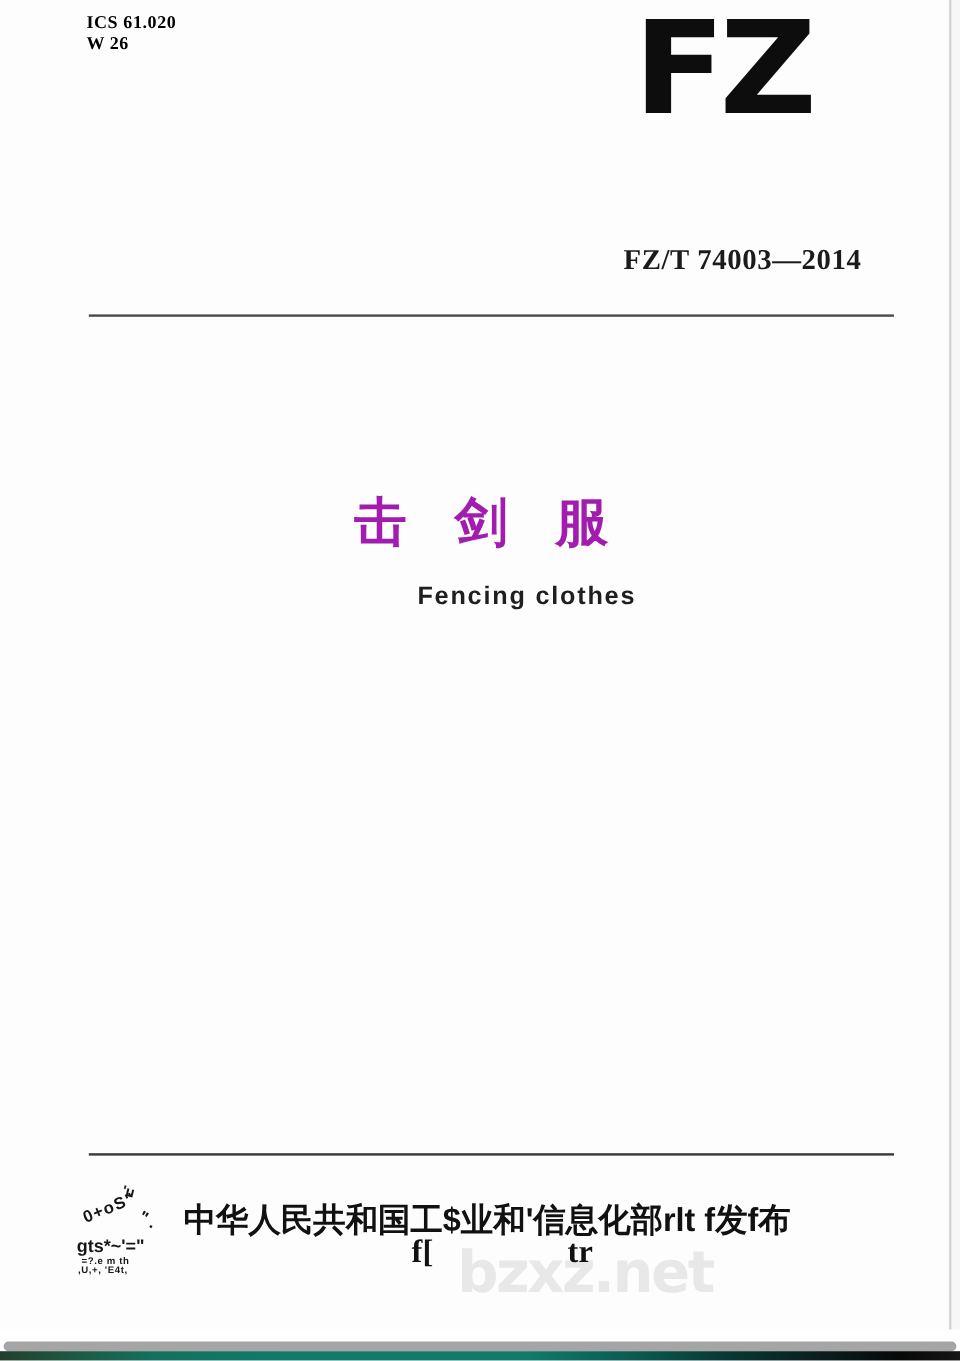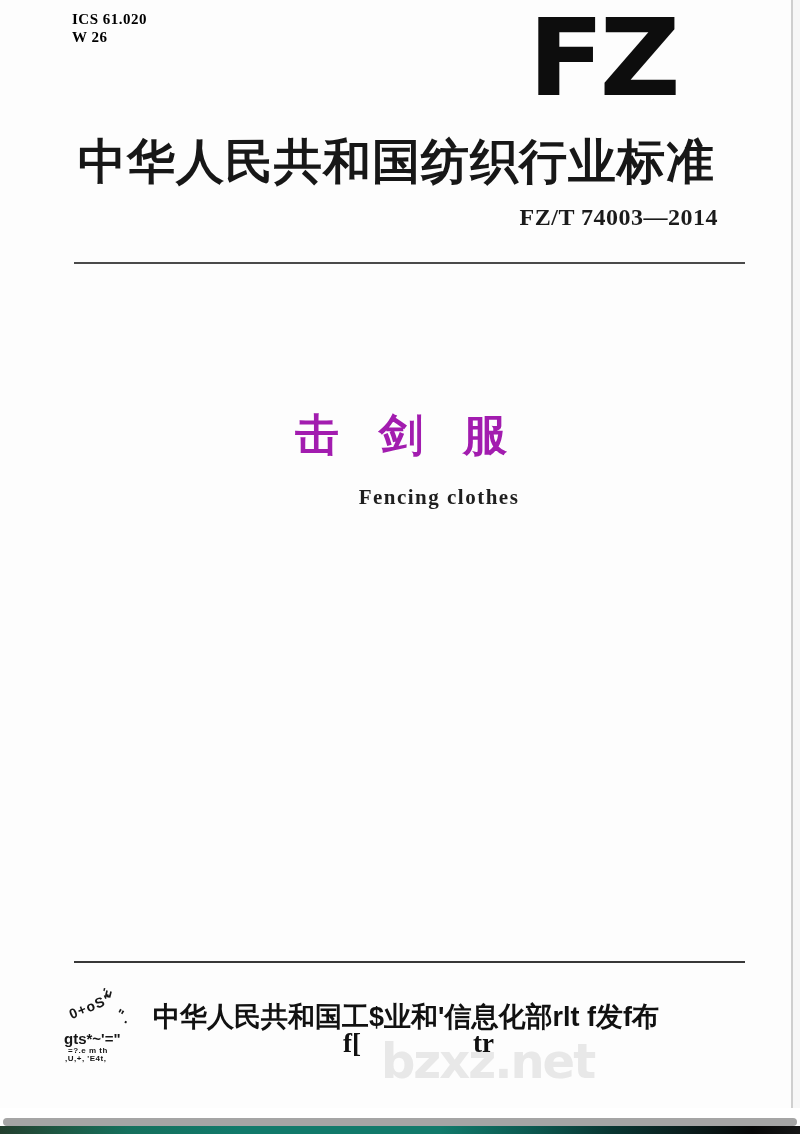--- a/index.html
+++ b/index.html
@@ -61,21 +61,21 @@
 
   .doc-title-cn{
     position:absolute;left:0;top:406px;width:800px;
     text-align:center;
     font-weight:bold;font-size:44px;letter-spacing:-2px;
     color:#a21caf;white-space:nowrap;
   }
   .doc-title-en{
     position:absolute;left:0;top:485px;width:800px;
     text-align:center;padding-left:78px;box-sizing:border-box;
-    font-family:Liberation Serif, serif;
+    font-family:Liberation Sans, sans-serif;
     font-weight:bold;font-size:21px;letter-spacing:1.5px;
     color:#1f1f1f;
   }
 
   .date-issue{
     position:absolute;left:75px;top:932px;
     font-weight:bold;font-size:23px;color:#222;
   }
   .date-impl{
     position:absolute;right:62px;top:932px;
@@ -135,21 +135,20 @@
 
 <div class="page">
 
   <div class="ics-block">
     <div>ICS 61.020</div>
     <div>W 26</div>
   </div>
 
   <div class="fz-logo">FZ</div>
 
-  <div class="main-title">中华人民共和国纺织行业标准</div>
 
   <div class="std-number">FZ/T 74003—2014</div>
 
   <div class="rule rule-top"></div>
 
   <div class="doc-title-cn">击　剑　服</div>
   <div class="doc-title-en">Fencing clothes</div>
 
 
   <div class="rule rule-bottom"></div>

